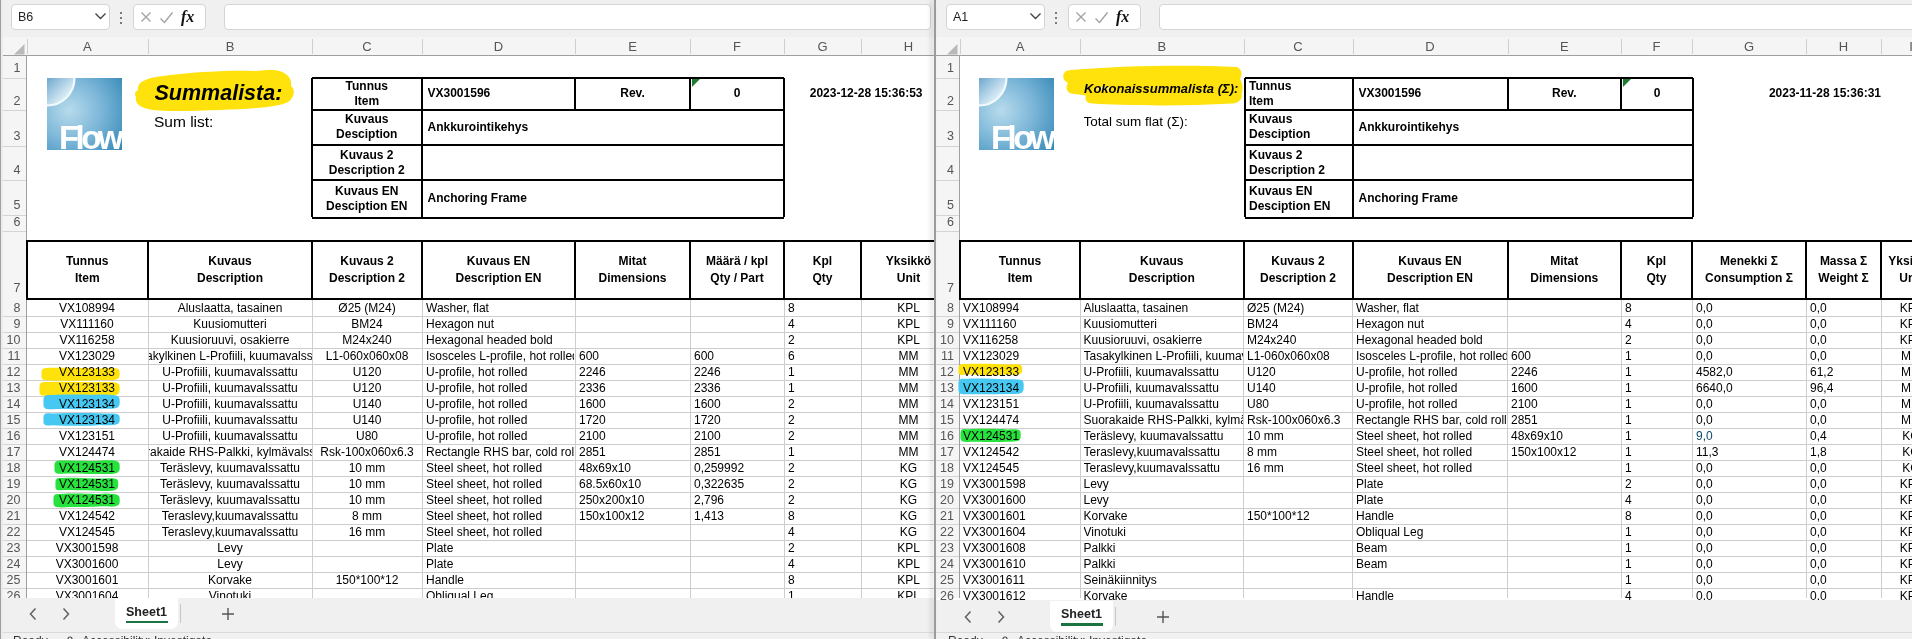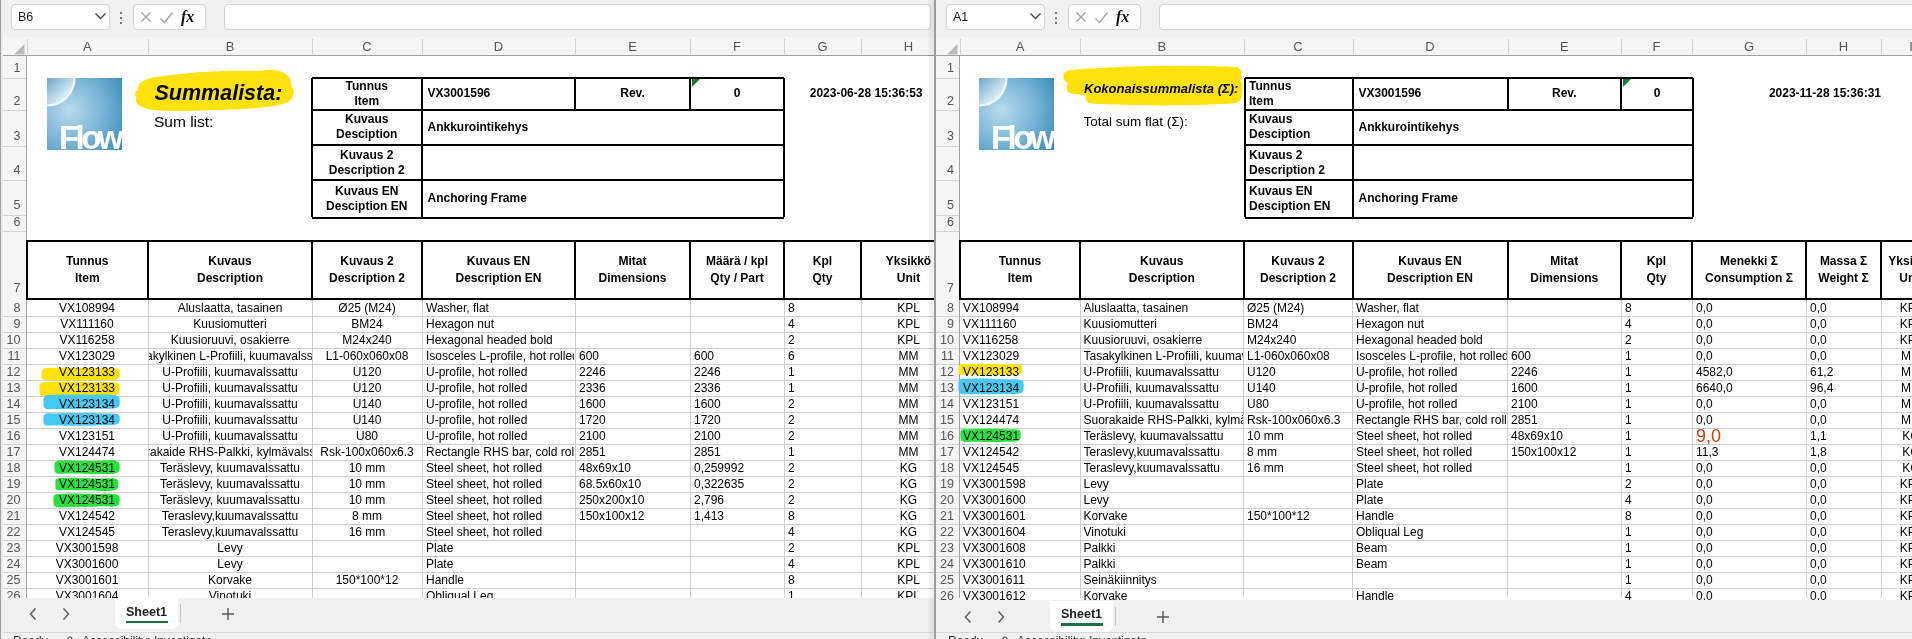--- a/index.html
+++ b/index.html
@@ -133,21 +133,21 @@
     <div style="position:absolute;left:314px;top:147.5px;width:105.5px;height:30px;font-size:12px;font-weight:bold;text-align:center;line-height:15px;padding-left:0px;overflow:hidden;white-space:nowrap">Kuvaus 2<br>Description 2</div>
     <div style="position:absolute;left:314px;top:183.75px;width:105.5px;height:30px;font-size:12px;font-weight:bold;text-align:center;line-height:15px;padding-left:0px;overflow:hidden;white-space:nowrap">Kuvaus EN<br>Desciption EN</div>
     <div style="position:absolute;left:427.5px;top:77.8px;width:145.5px;height:31.7px;line-height:31.7px;white-space:nowrap;overflow:hidden;font-size:12px;font-weight:bold">VX3001596</div>
     <div style="position:absolute;left:575px;top:77.8px;width:115px;height:31.7px;line-height:31.7px;white-space:nowrap;overflow:hidden;font-size:12px;font-weight:bold;text-align:center">Rev.</div>
     <div style="position:absolute;left:690px;top:77.8px;width:94px;height:31.7px;line-height:31.7px;white-space:nowrap;overflow:hidden;font-size:12px;font-weight:bold;text-align:center">0</div>
     <svg style="position:absolute;left:692px;top:79.3px" width="8" height="8" viewBox="0 0 8 8">
       <path d="M0,0 L8,0 L0,8 Z" fill="#1e7d34"></path>
     </svg>
     <div style="position:absolute;left:427.5px;top:109.5px;width:200px;height:35.5px;line-height:35.5px;white-space:nowrap;overflow:hidden;font-size:12px;font-weight:bold">Ankkurointikehys</div>
     <div style="position:absolute;left:427.5px;top:180px;width:200px;height:37.5px;line-height:37.5px;white-space:nowrap;overflow:hidden;font-size:12px;font-weight:bold">Anchoring Frame</div>
-    <div style="position:absolute;left:772.5px;top:77.8px;width:150px;height:31.7px;line-height:31.7px;white-space:nowrap;overflow:hidden;font-size:12px;font-weight:bold;text-align:right">2023-06-28 15:36:53</div>
+    <div style="position:absolute;left:772.5px;top:77.8px;width:150px;height:31.7px;line-height:31.7px;white-space:nowrap;overflow:hidden;font-size:12px;font-weight:bold;text-align:right">2023-12-28 15:36:53</div>
     <div style="position:absolute;left:26.5px;top:239.5px;width:908.5px;height:2px;background:#000"></div>
     <div style="position:absolute;left:26.5px;top:297.55px;width:908.5px;height:2.5px;background:#000"></div>
     <div style="position:absolute;left:25.5px;top:239.5px;width:2px;height:60.5px;background:#000"></div>
     <div style="position:absolute;left:147px;top:239.5px;width:2px;height:60.5px;background:#000"></div>
     <div style="position:absolute;left:311px;top:239.5px;width:2px;height:60.5px;background:#000"></div>
     <div style="position:absolute;left:421px;top:239.5px;width:2px;height:60.5px;background:#000"></div>
     <div style="position:absolute;left:574px;top:239.5px;width:2px;height:60.5px;background:#000"></div>
     <div style="position:absolute;left:689px;top:239.5px;width:2px;height:60.5px;background:#000"></div>
     <div style="position:absolute;left:783px;top:239.5px;width:2px;height:60.5px;background:#000"></div>
     <div style="position:absolute;left:860px;top:239.5px;width:2px;height:60.5px;background:#000"></div>
@@ -811,22 +811,22 @@
     </div>
     <svg style="position:absolute;left:24px;top:427.8px" width="63" height="14.5" viewBox="0 0 63 14.5">
       <path d="M1.5,7.9C1.1,1.4 2.7,0.7 7.9,1.2C24.1,0.6 37.7,0.7 48.9,1.4C59.9,0.9 61.9,1.4 61.7,6.6C61.9,13.1 59.9,13.8 46.4,13.7C32.7,14.7 19.1,12.9 8.6,14.0C2.7,13.9 1.1,13.1 1.5,7.9Z" fill="#27e23c"></path>
     </svg>
     <div style="position:absolute;left:28px;top:428.5px;width:117px;height:15.5px;line-height:15.5px;white-space:nowrap;overflow:hidden;font-size:12px;color:#000;">VX124531</div>
     <div style="position:absolute;left:148.5px;top:428.5px;width:159px;height:15.5px;line-height:15.5px;white-space:nowrap;overflow:hidden;font-size:12px;color:#000;">Teräslevy, kuumavalssattu</div>
     <div style="position:absolute;left:312px;top:428.5px;width:105px;height:15.5px;line-height:15.5px;white-space:nowrap;overflow:hidden;font-size:12px;color:#000;">10 mm</div>
     <div style="position:absolute;left:421px;top:428.5px;width:151px;height:15.5px;line-height:15.5px;white-space:nowrap;overflow:hidden;font-size:12px;color:#000;">Steel sheet, hot rolled</div>
     <div style="position:absolute;left:576px;top:428.5px;width:109px;height:15.5px;line-height:15.5px;white-space:nowrap;overflow:hidden;font-size:12px;color:#000;">48x69x10</div>
     <div style="position:absolute;left:690px;top:428.5px;width:66px;height:15.5px;line-height:15.5px;white-space:nowrap;overflow:hidden;font-size:12px;color:#000;">1</div>
-    <div style="position:absolute;left:761px;top:428.5px;width:109px;height:15.5px;line-height:15.5px;white-space:nowrap;overflow:hidden;font-size:18px;color:#c2410c;">9,0</div>
-    <div style="position:absolute;left:875px;top:428.5px;width:70px;height:15.5px;line-height:15.5px;white-space:nowrap;overflow:hidden;font-size:12px;color:#000;">1,1</div>
+    <div style="position:absolute;left:761px;top:428.5px;width:109px;height:15.5px;line-height:15.5px;white-space:nowrap;overflow:hidden;font-size:12px;color:#0c4a6e;">9,0</div>
+    <div style="position:absolute;left:875px;top:428.5px;width:70px;height:15.5px;line-height:15.5px;white-space:nowrap;overflow:hidden;font-size:12px;color:#000;">0,4</div>
     <div style="position:absolute;left:946px;top:428.5px;width:60px;height:15.5px;overflow:hidden;">
       <div style="position:absolute;left:-300px;top:0;width:660px;height:15.5px;line-height:15.5px;white-space:nowrap;text-align:center;font-size:12px;color:#000;">KG</div>
     </div>
     <div style="position:absolute;left:28px;top:444.5px;width:117px;height:15.5px;line-height:15.5px;white-space:nowrap;overflow:hidden;font-size:12px;color:#000;">VX124542</div>
     <div style="position:absolute;left:148.5px;top:444.5px;width:159px;height:15.5px;line-height:15.5px;white-space:nowrap;overflow:hidden;font-size:12px;color:#000;">Teraslevy,kuumavalssattu</div>
     <div style="position:absolute;left:312px;top:444.5px;width:105px;height:15.5px;line-height:15.5px;white-space:nowrap;overflow:hidden;font-size:12px;color:#000;">8 mm</div>
     <div style="position:absolute;left:421px;top:444.5px;width:151px;height:15.5px;line-height:15.5px;white-space:nowrap;overflow:hidden;font-size:12px;color:#000;">Steel sheet, hot rolled</div>
     <div style="position:absolute;left:576px;top:444.5px;width:109px;height:15.5px;line-height:15.5px;white-space:nowrap;overflow:hidden;font-size:12px;color:#000;">150x100x12</div>
     <div style="position:absolute;left:690px;top:444.5px;width:66px;height:15.5px;line-height:15.5px;white-space:nowrap;overflow:hidden;font-size:12px;color:#000;">1</div>
     <div style="position:absolute;left:761px;top:444.5px;width:109px;height:15.5px;line-height:15.5px;white-space:nowrap;overflow:hidden;font-size:12px;color:#000;">11,3</div>

